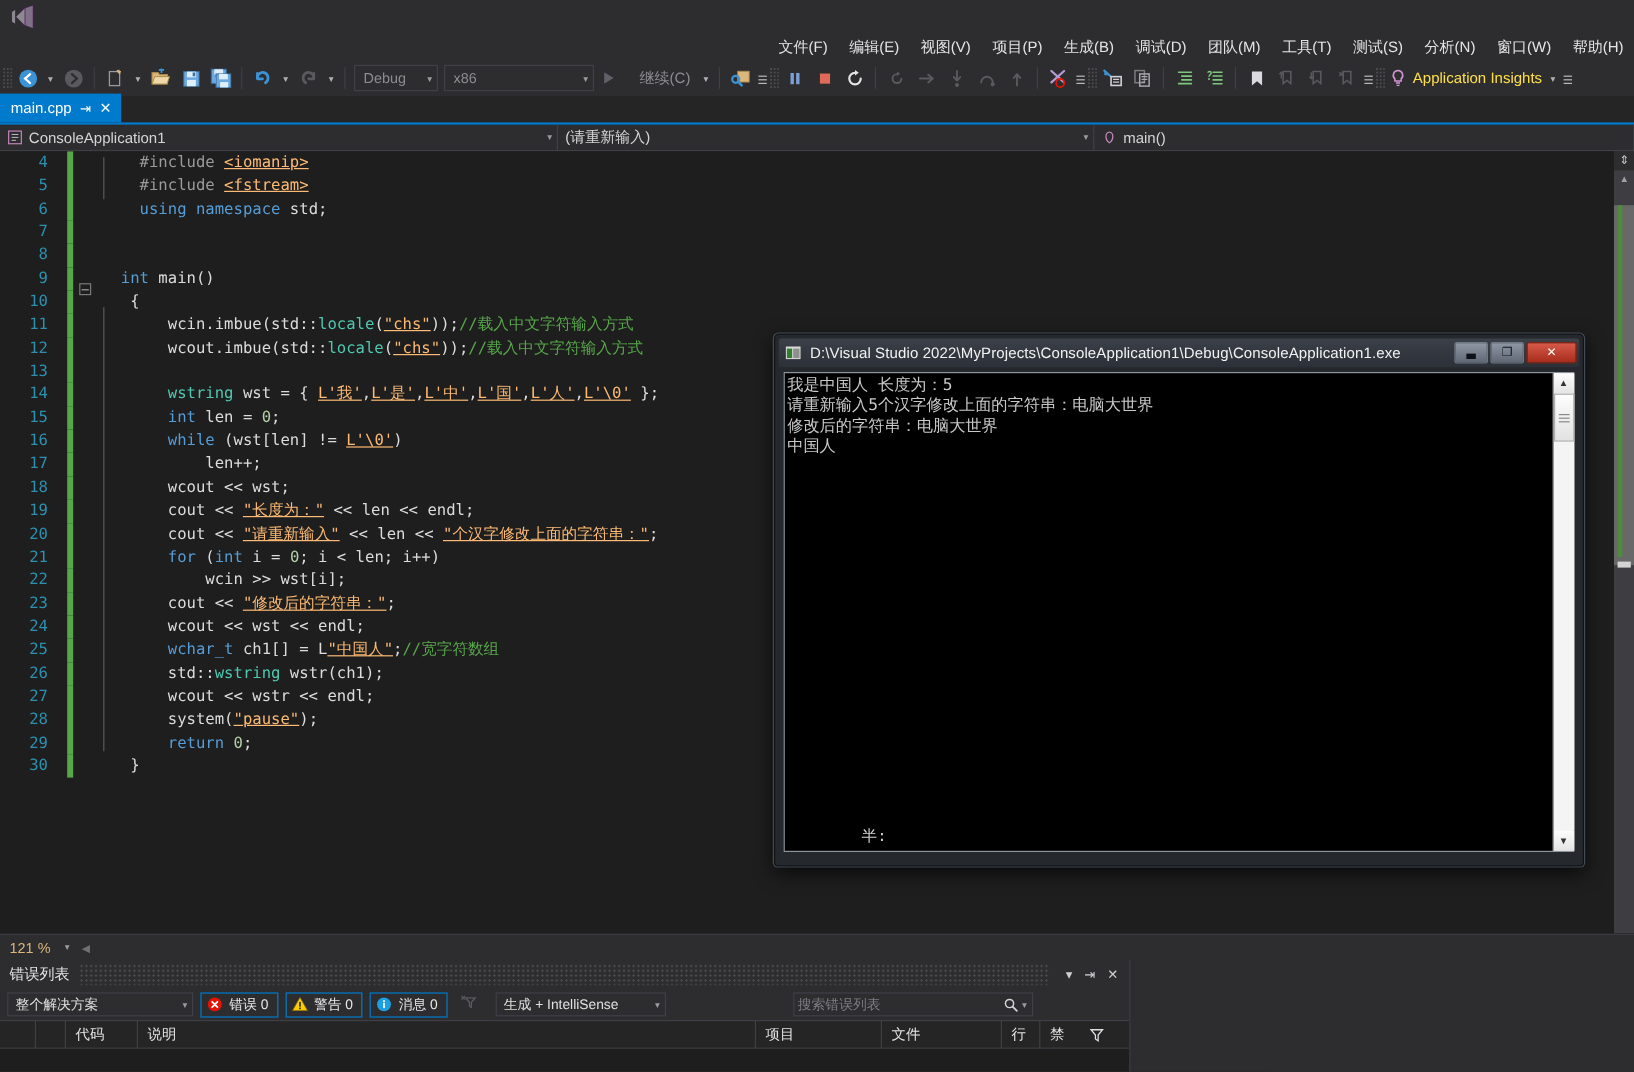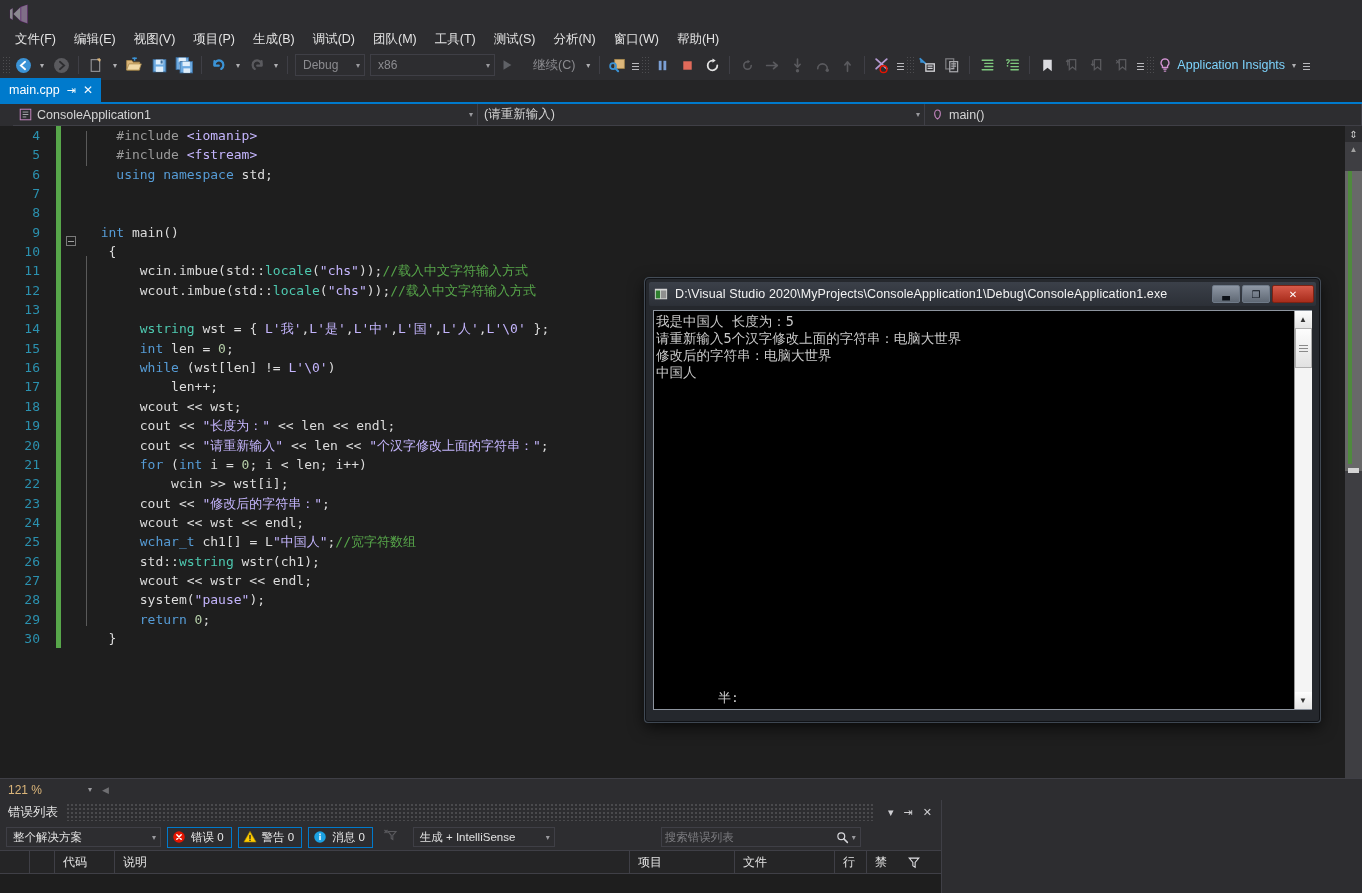--- a/index.html
+++ b/index.html
@@ -15,21 +15,21 @@
   .titlebar {
     height: 28px; display: flex; align-items: center;
     background: #2d2d30; padding-left: 8px; gap: 10px;
   }
   .vs-logo { width: 22px; height: 22px; flex: none; }
   .title-text { color: #9a9a9f; font-size: 12.5px; letter-spacing: .1px; }
 
   
   .menubar {
     height: 22px; display: flex; align-items: center;
-    background: #2d2d30; padding-left: 6px;
+    background: #2d2d30; padding-left: 6px; justify-content: flex-end;
   }
   .menu-item {
     color: #e4e4e4; font-size: 12.5px; padding: 2px 9px; cursor: default; white-space: nowrap;
   }
 
   
   .toolbar {
     height: 30px; display: flex; align-items: center;
     background: #2d2d30; padding-left: 2px; gap: 1px;
   }
@@ -42,59 +42,59 @@
   .caret { width: 12px; display:flex; align-items:center; justify-content:center;
     color: #b0b0b3; font-size: 8px; cursor: default; }
   .combo {
     height: 22px; border: 1px solid #3f3f46; background: #2d2d30;
     color: #8c8c90; font-size: 12px; display: flex; align-items: center;
     padding: 0 4px 0 7px; margin: 0 2px; min-width: 60px; justify-content: space-between; cursor: default;
   }
   .combo .cv { white-space: nowrap; overflow: hidden; }
   .combo .ca { color:#9a9a9e; font-size: 8px; margin-left: 8px; }
   .run-label { color:#8c8c90; font-size: 12.5px; padding: 0 4px; white-space:nowrap;margin-left:15px; }
-  .ai-label { color: #7dd3fc; font-size: 12.5px; padding-left: 4px; white-space: nowrap; }
+  .ai-label { color: #fde047; font-size: 12.5px; padding-left: 4px; white-space: nowrap; }
   .overflow-dots { display:flex; flex-direction:column; align-items:center; justify-content:center;
      width:10px; height:22px; }
   .overflow-dots i { display:block; width:7px; height:1px; background:#b9b9bd; margin-top:2px; }
 
   
   .tabstrip { height: 24px; background: #252526; display: flex; align-items: flex-end;
      border-bottom: 2px solid #007acc; }
   .tab {
     height: 24px; background: #007acc; color: #fff; font-size: 12.5px;
     display: flex; align-items: center; gap: 7px; padding: 0 8px 0 9px; cursor: default;
   }
   .tab .pin { font-size: 11px; opacity: .95; }
   .tab .x { font-size: 12px; opacity: .95; }
 
   
   .navbar { height: 22px; background: #2d2d30; display: flex; align-items: stretch;
-     border-bottom: 1px solid #3f3f46; margin-left: 13px; }
+     border-bottom: 1px solid #3f3f46; }
   .nav-combo { display: flex; align-items: center; border-right: 1px solid #3f3f46;
      color: #d4d4d4; font-size: 12.5px; padding: 0 4px 0 6px; cursor: default; position: relative; }
   .nav-combo .nav-arrow { color: #9a9a9e; font-size: 8px; margin-left: auto; padding-left: 8px; }
   .nav-icon { width: 13px; height: 13px; margin-right: 5px; flex: none; }
 
   
   .editor-wrap { position: relative; background: #1e1e1e; height: 652px; overflow: hidden; }
   .code-area { position: relative; font-family: "DejaVu Sans Mono", monospace;
     font-size: 13px; line-height: 19.35px; }
   .ln-row { display: flex; height: 19.35px; align-items: center; }
   .lnum { width: 46px; text-align: right; padding-right: 6px; color: #2b91af;
     font-family: "DejaVu Sans Mono", monospace; font-size: 13px; flex: none; user-select:none; }
   .chg { width: 5px; align-self: stretch; flex: none; margin-left: 10px; }
   .chg.on { background: #57a64a; }
   .glyph { width: 24px; flex: none; position: relative; }
   .codetext { white-space: pre; color: #dcdcdc; }
 
   
   .k  { color: #569cd6; }   
   .ty { color: #4ec9b0; }   
-  .st { color: #c4b5fd; }   
+  .st { color: #fdba74; text-decoration: underline; }   
   .cm { color: #57a64a; }   
   .pp { color: #9b9b9b; }   
   .n  { color: #b5cea8; }   
   .pl { color: #dcdcdc; }   
 
   
   .collapse { position: absolute; left: 4px; top: 4.5px; width: 10px; height: 10px;
      border: 1px solid #7a7a7a; background: transparent; }
   .collapse::before { content:""; position:absolute; left:1px; top:4px; width:6px; height:1px; background:#a0a0a0; }
   .brace-line { position:absolute; width:1px; background: #5a5a5a; left: 9px; }
@@ -105,21 +105,21 @@
   .ed-scroll .upbtn, .ed-scroll .downbtn { width:17px;height:15px;display:flex;align-items:center;justify-content:center;color:#a0a0a0;font-size:8px;}
   .ed-thumb { position:absolute; left:0; width: 17px; background: #686868; }
   .ed-green { position:absolute; left:3px; width: 4px; background: #4f8a3d; }
   .ed-split { position:absolute; right:0; top:0; width:17px; height:16px; background:#2d2d30;
      display:flex;align-items:center;justify-content:center;color:#c9c9c9;font-size:10px;}
 
   
   .zoombar { height: 22px; background: #2d2d30; display: flex; align-items: center;
      border-top: 1px solid #3f3f46; padding-left: 4px; }
   .zoom-combo { display:flex;align-items:center; color:#dcb67a; font-size:12px;
-     padding: 0 4px; min-width: 58px; cursor: default; gap: 34px; }
+     padding: 0 4px; min-width: 58px; cursor: default; }
   .zoom-combo .za { color:#9a9a9e; font-size:8px; margin-left:12px; }
   .hscroll-left { color:#6f6f72; font-size:9px; padding: 0 6px; }
 
   
   .bottom { display: flex; height: 94px; background: #2d2d30; }
   .panel-err { width: 942px; border-right: 1px solid #3f3f46; display: flex; flex-direction: column; }
   .panel-cs  { flex: 1; display: flex; flex-direction: column; }
   .panel-head { height: 24px; display: flex; align-items: center; padding: 0 4px 0 8px;
      background: #2d2d30; }
   .panel-title { color: #e4e4e4; font-size: 12.5px; white-space: nowrap; }
@@ -766,21 +766,21 @@
 
   </div>
 
   <div class="console-win">
     <div class="cw-title">
       <svg class="cw-ico" viewBox="0 0 16 16">
         <rect x="1" y="2" width="14" height="12" fill="#d8d8d8"></rect>
         <rect x="2" y="4" width="5" height="9" fill="#2f7f2f"></rect>
         <rect x="8" y="4" width="6" height="9" fill="#8f8f8f"></rect>
       </svg>
-      <span class="cw-name">D:\Visual Studio 2020\MyProjects\ConsoleApplication1\Debug\ConsoleApplication1.exe</span>
+      <span class="cw-name">D:\Visual Studio 2022\MyProjects\ConsoleApplication1\Debug\ConsoleApplication1.exe</span>
       <div class="cw-btns">
         <div class="cw-btn">▃</div>
         <div class="cw-btn">❐</div>
         <div class="cw-btn close">✕</div>
       </div>
     </div>
     <div class="cw-client">
       <div class="cw-text" id="console-text"><div>我是中国人 长度为：5</div><div>请重新输入5个汉字修改上面的字符串：电脑大世界</div><div>修改后的字符串：电脑大世界</div><div>中国人</div><div class="cw-halfline">半:</div></div>
       <div class="cw-sb">
         <div class="arw">▲</div>

